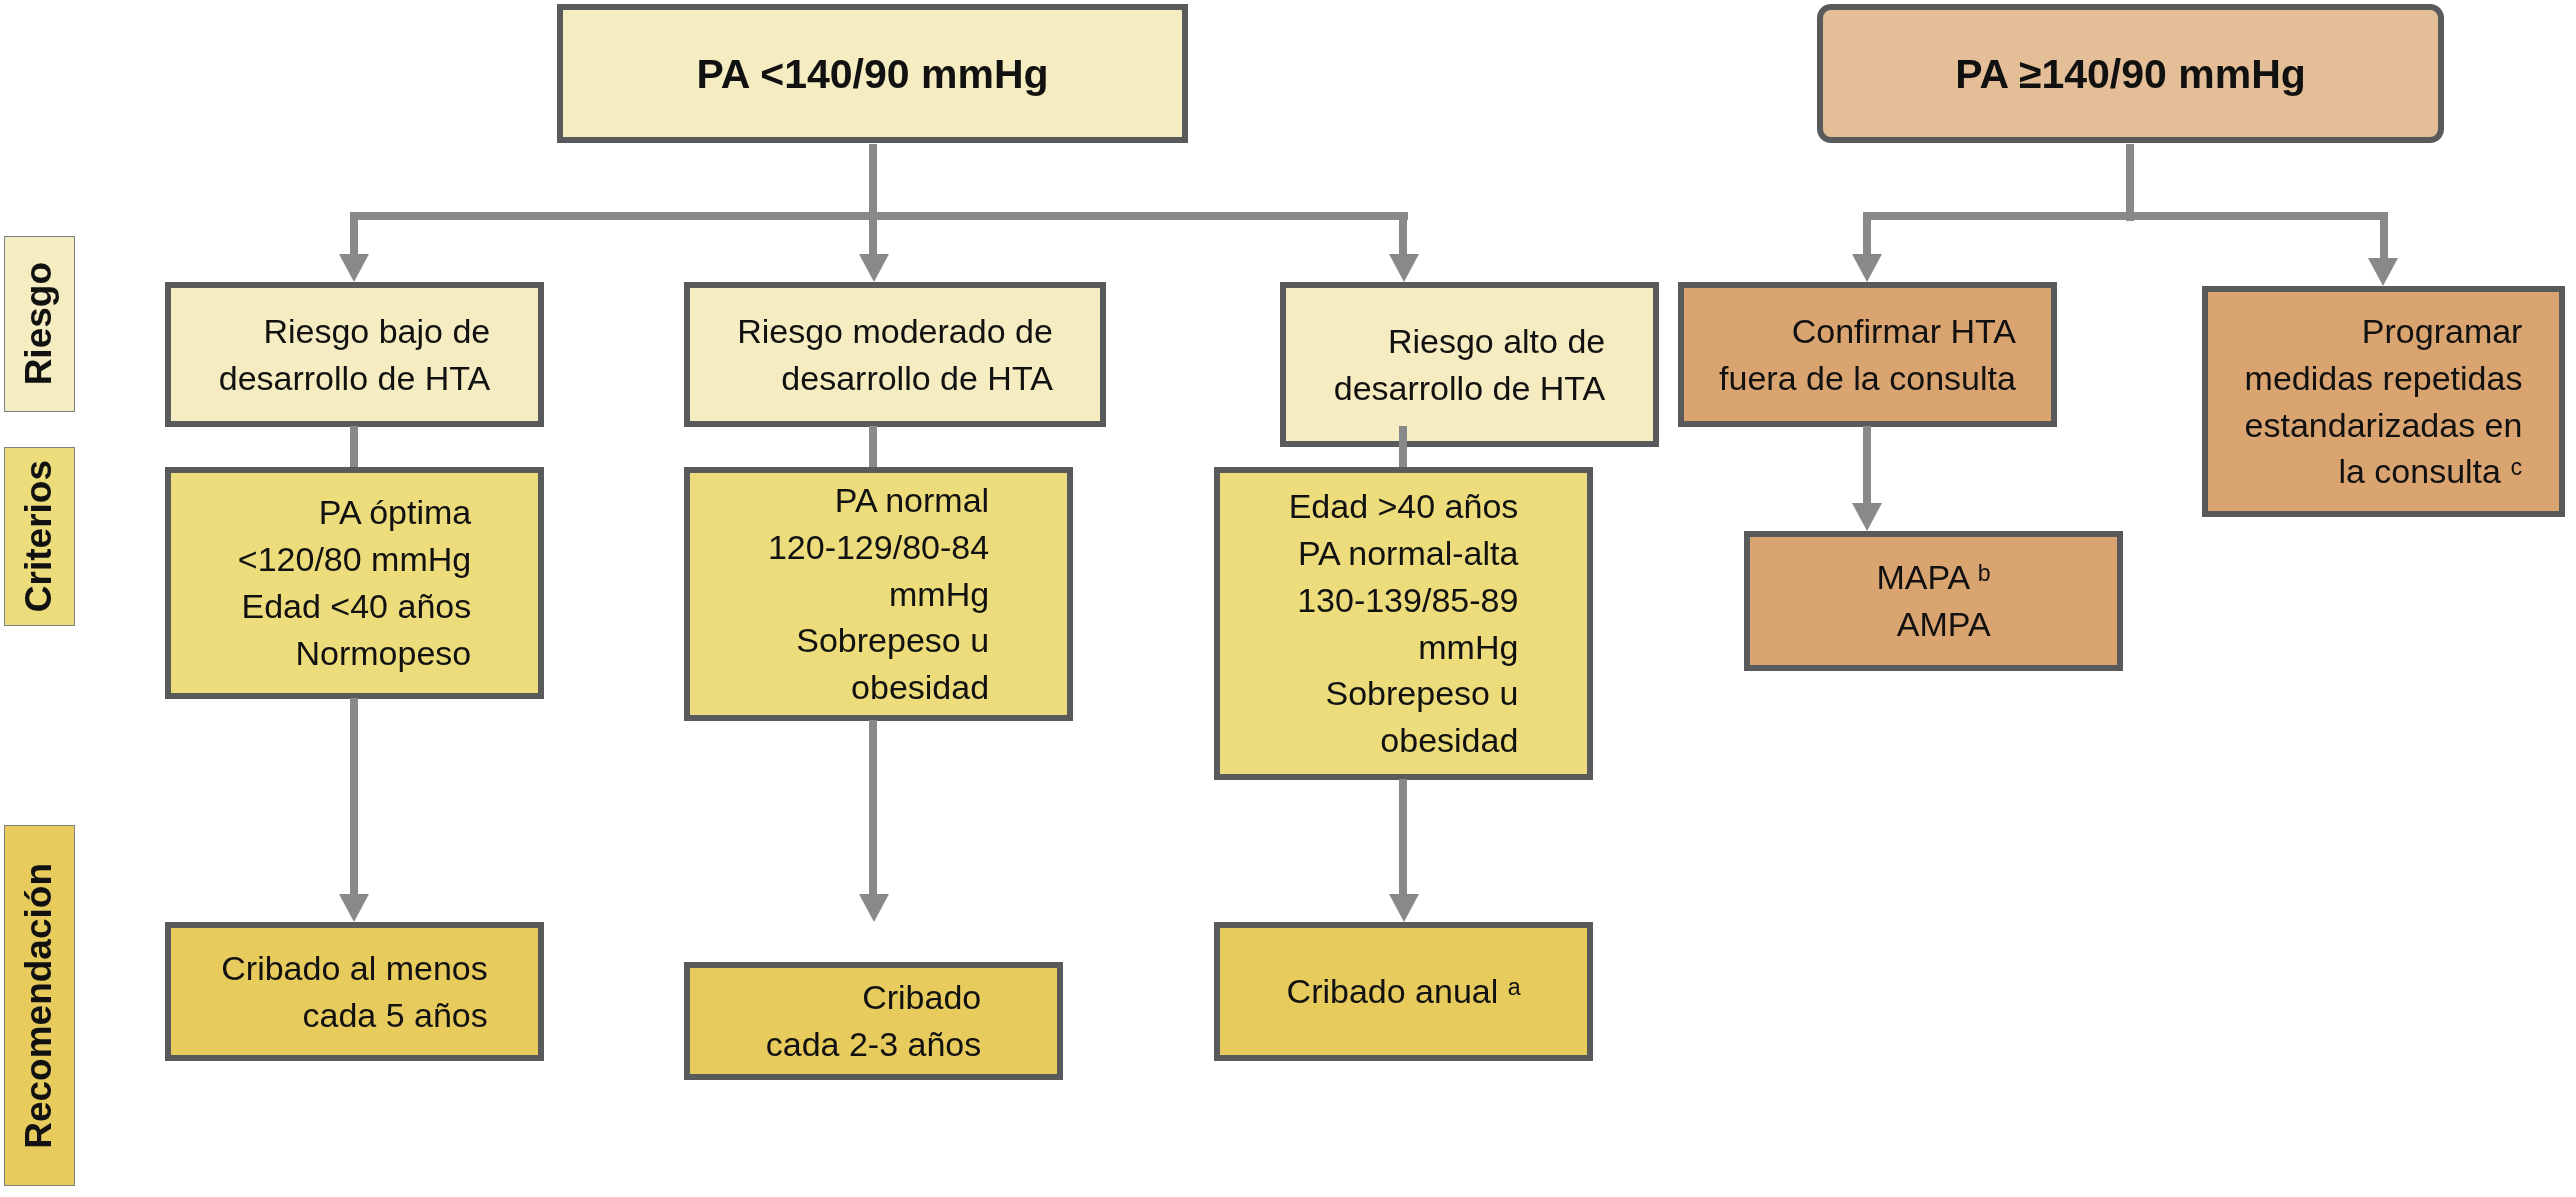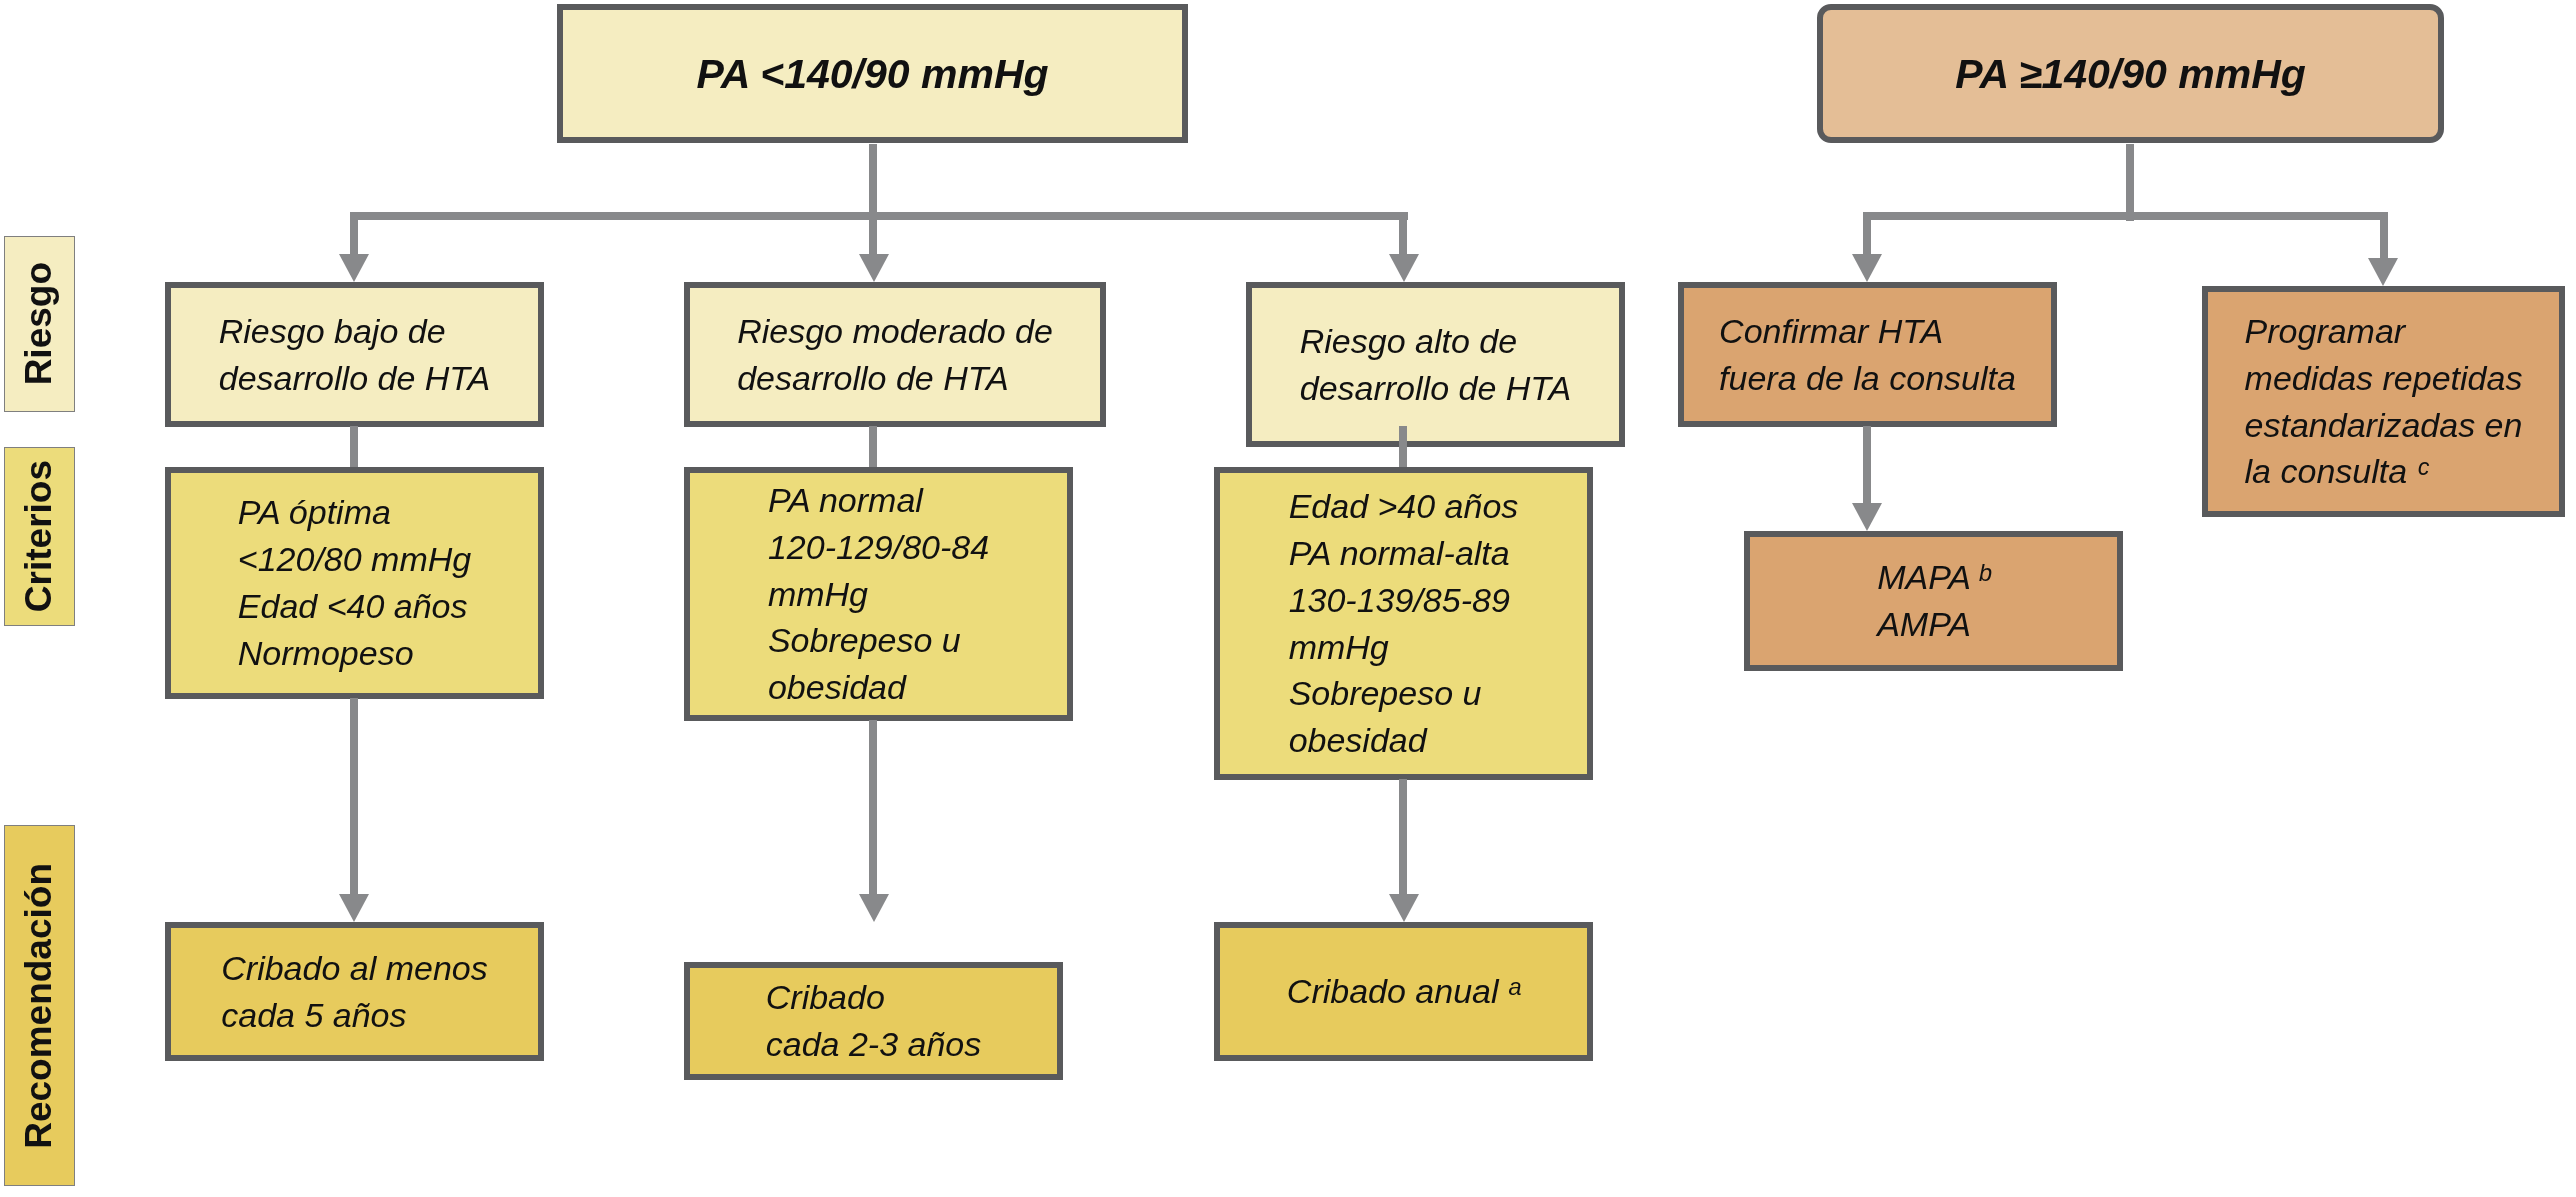--- a/index.html
+++ b/index.html
@@ -13,22 +13,22 @@
     width:2576px;height:1198px;background:var(--background);
     font-family:"Liberation Sans","DejaVu Sans",sans-serif;color:var(--text);
     overflow:hidden;
   }
   #canvas{position:relative;width:2576px;height:1198px;}
 
   .box{
     position:absolute;box-sizing:border-box;
     border:6.2px solid var(--box-border);
     display:flex;align-items:center;justify-content:center;
-    text-align:left;white-space:pre-line;
-    font-size:34px;line-height:1.38;color:var(--text);font-style:italic;
+    text-align:right;white-space:pre-line;
+    font-size:34px;line-height:1.38;color:var(--text);
   }
   .box.header{font-weight:bold;font-size:41px;}
   .cream{background:var(--cream);}
   .yellow{background:var(--yellow);}
   .gold{background:var(--gold);}
   .tan{background:var(--tan);border-radius:14px;}
   .orange{background:var(--orange);}
 
   .vlabel{
     position:absolute;box-sizing:border-box;
@@ -81,21 +81,21 @@
   <div class="hline" style="left:1864px;top:212px;width:524px"></div>
   <div class="vline" style="left:1863px;top:212px;height:45px"></div>
   <div class="arrow" style="left:1852px;top:254px"></div>
   <div class="vline" style="left:2380px;top:212px;height:49px"></div>
   <div class="arrow" style="left:2368px;top:258px"></div>
 
   <div class="box cream" style="left:165px;top:282px;width:379px;height:145px">Riesgo bajo de
 desarrollo de HTA</div>
   <div class="box cream" style="left:684px;top:282px;width:422px;height:145px">Riesgo moderado de
 desarrollo de HTA</div>
-  <div class="box cream" style="left:1246px;top:282px;width:379px;height:165px">Riesgo alto de
+  <div class="box cream" style="left:1280px;top:282px;width:379px;height:165px">Riesgo alto de
 desarrollo de HTA</div>
   <div class="box orange" style="left:2202px;top:286px;width:363px;height:231px">Programar
 medidas repetidas
 estandarizadas en
 la consulta ᶜ</div>
   <div class="box orange" style="left:1678px;top:282px;width:379px;height:145px">Confirmar HTA
 fuera de la consulta</div>
 
   <div class="vline" style="left:350px;top:426px;height:42px"></div>
   <div class="vline" style="left:869px;top:426px;height:42px"></div>

